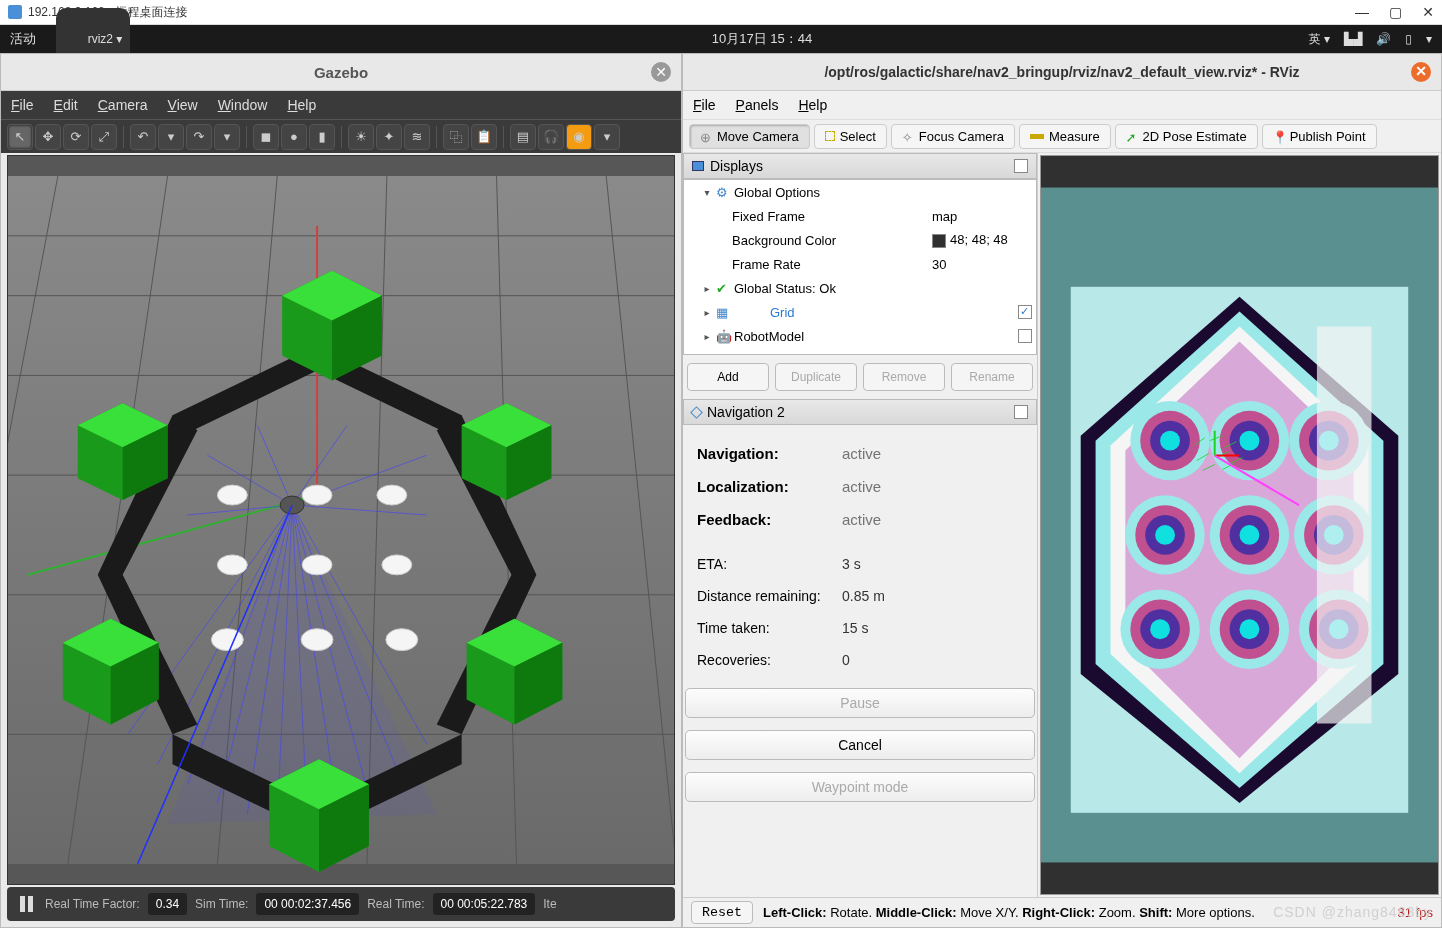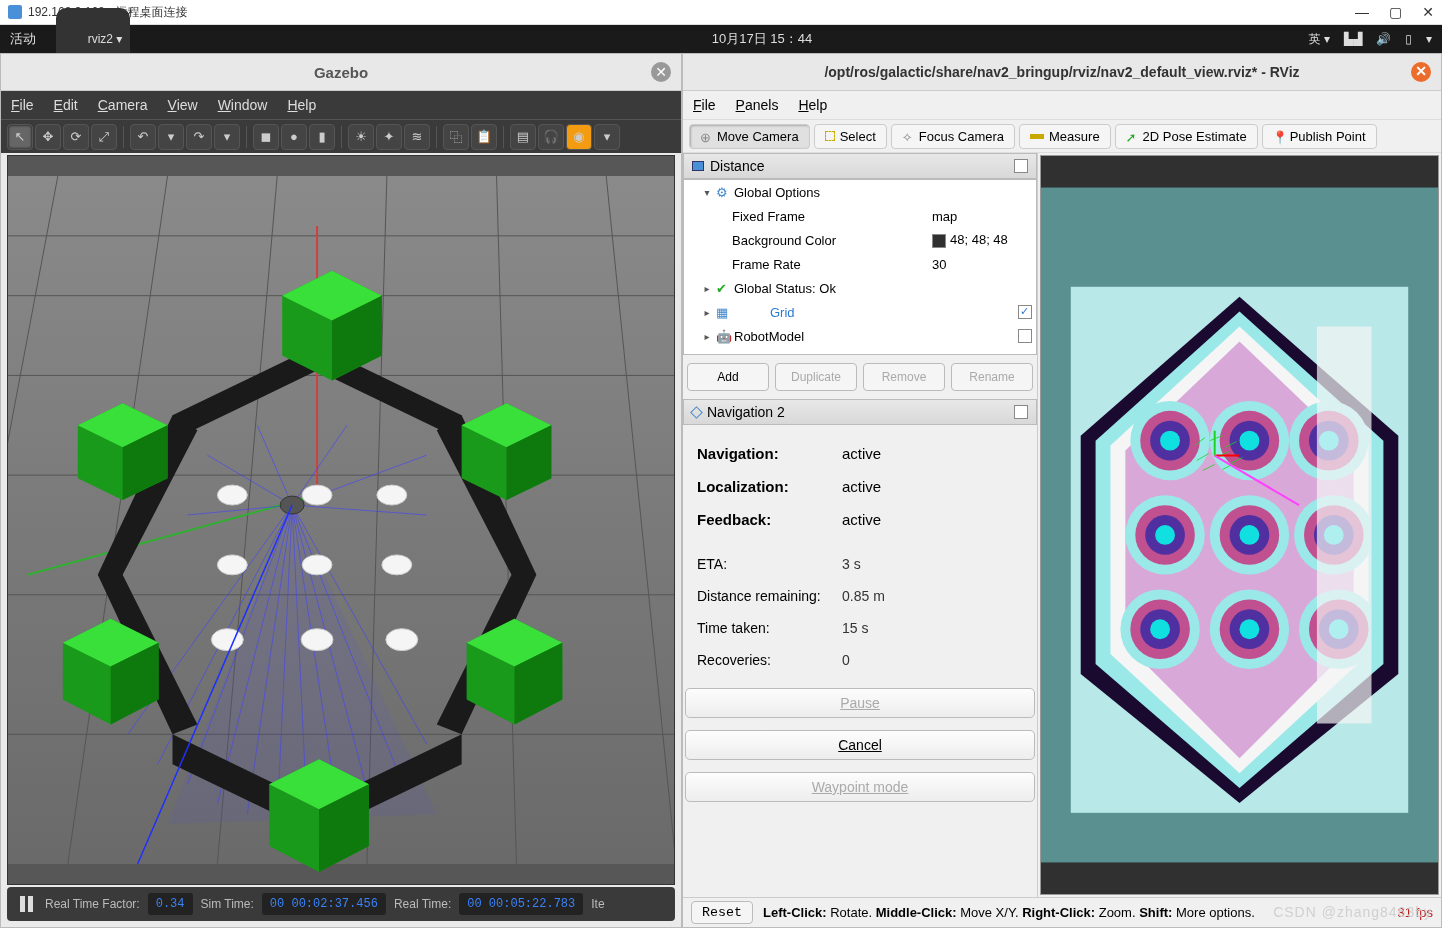--- a/index.html
+++ b/index.html
@@ -30,21 +30,21 @@
 .gz-menubar { height: 28px; background: #3a3a3a; display: flex; align-items: center; padding: 0 10px; gap: 20px; font-size: 14px; }
 .gz-menubar span { color: #ddd; }
 .gz-menubar span u { text-decoration: underline; }
 .gz-toolbar { height: 34px; background: #3a3a3a; display: flex; align-items: center; padding: 0 6px; gap: 2px; border-top: 1px solid #555; }
 .gz-tool { width: 26px; height: 26px; background: #444; border: 1px solid #555; border-radius: 4px; display: flex; align-items: center; justify-content: center; color: #ccc; font-size: 13px; }
 .gz-tool.active { background: #666; box-shadow: inset 0 0 3px #000; }
 .gz-tool.orange { background: #f39c12; }
 .gz-sep { width: 1px; height: 22px; background: #555; margin: 0 4px; }
 .gz-viewport { flex: 1; background: #575757; position: relative; margin: 2px 6px; border: 1px solid #333; }
 .gz-statusbar { height: 34px; background: #3a3a3a; display: flex; align-items: center; padding: 0 8px; gap: 8px; color: #bbb; font-size: 12px; margin: 0 6px 6px; border-radius: 4px; }
-.gz-status-box { background: #222; padding: 4px 8px; border-radius: 3px; color: #3b82f6; font-family: Liberation Mono, monospace; }
+.gz-status-box { background: #222; padding: 4px 8px; border-radius: 3px; color: #ffffff; font-family: Liberation Sans, sans-serif; }
 .pause-btn { width: 22px; height: 22px; display: flex; gap: 3px; align-items: center; justify-content: center; }
 .pause-btn span { width: 5px; height: 16px; background: #ddd; }
 
 
 .rviz { flex: 1; background: #f0f0f0; display: flex; flex-direction: column; border: 1px solid #bbb; }
 .rviz-header { height: 37px; background: #e8e8e8; display: flex; align-items: center; justify-content: center; position: relative; border-bottom: 1px solid #ccc; }
 .rviz-header .title { font-weight: bold; color: #333; font-size: 14px; }
 .rviz-header .close { position: absolute; right: 10px; width: 20px; height: 20px; background: #ec6c2b; border-radius: 50%; color: #fff; text-align: center; line-height: 18px; font-size: 14px; font-weight: bold; }
 .rviz-menubar { height: 28px; display: flex; align-items: center; padding: 0 10px; gap: 20px; font-size: 14px; background: #f0f0f0; }
 .rviz-menubar span u { text-decoration: underline; }
@@ -72,24 +72,24 @@
 .colorswath { width: 14px; height: 14px; background: #303030; border: 1px solid #888; display: inline-block; vertical-align: middle; margin-right: 4px; }
 
 .tree-buttons { display: flex; gap: 6px; padding: 8px 4px; background: #f0f0f0; }
 .tree-buttons button { flex: 1; padding: 6px 0; background: #f5f5f5; border: 1px solid #bbb; border-radius: 4px; font-size: 12px; }
 .tree-buttons button:disabled { color: #aaa; }
 
 .nav2-panel { flex: 1; background: #f0f0f0; padding: 0; display: flex; flex-direction: column; }
 .nav2-body { padding: 14px 14px 8px; display: flex; flex-direction: column; gap: 4px; }
 .nav-row { display: flex; padding: 6px 0; font-size: 15px; }
 .nav-row .k { width: 145px; font-weight: bold; }
-.nav-row .v { color: #000000; }
+.nav-row .v { color: #737373; }
 .nav-row.small .k { font-weight: normal; width: 145px; font-size: 14px;}
 .nav-row.small .v { color: #333; font-size: 14px;}
-.nav-btn { height: 30px; border: 1px solid #bbb; border-radius: 5px; background: linear-gradient(#fdfdfd,#ededed); margin: 6px 2px; font-size: 14px; text-decoration: underline; }
+.nav-btn { height: 30px; border: 1px solid #bbb; border-radius: 5px; background: linear-gradient(#fdfdfd,#ededed); margin: 6px 2px; font-size: 14px; }
 .nav-btn:disabled { color: #aaa; }
 
 .rviz-3d { flex: 1; background: #303030; position: relative; margin: 2px; border: 1px solid #999; }
 
 .rviz-footer { height: 30px; display: flex; align-items: center; padding: 0 8px; gap: 10px; border-top: 1px solid #ccc; font-size: 13px; background: #f0f0f0; }
 .rviz-footer button { padding: 3px 10px; border: 1px solid #bbb; border-radius: 4px; background: #f5f5f5; font-family: Liberation Mono, monospace; }
 .rviz-footer .hint b { font-weight: bold; }
 .watermark { position: absolute; right: 10px; bottom: 8px; color: #d0d0d0; font-size: 14px; letter-spacing: 1px;}
 
 
@@ -308,21 +308,21 @@
           <span class="ic" style="color:#c03">📍</span>
           <span>Publish Point</span>
         </div>
     </div>
 
     <div class="rviz-body">
       <div class="rviz-left">
 
         <div class="panel-header">
           <span class="ic" style="background:#4a90d9;width:12px;height:10px;border:1px solid #336;"></span>
-          <span>Distance</span>
+          <span>Displays</span>
           <span class="chk"></span>
         </div>
 
         <div class="tree">
           <div class="tree-row indent-1">
               <span class="expand">▾</span>
               <span class="icon" style="color:#48c">⚙</span>
               <span class="label">Global Options</span>
             </div>
           <div class="tree-row indent-2">

